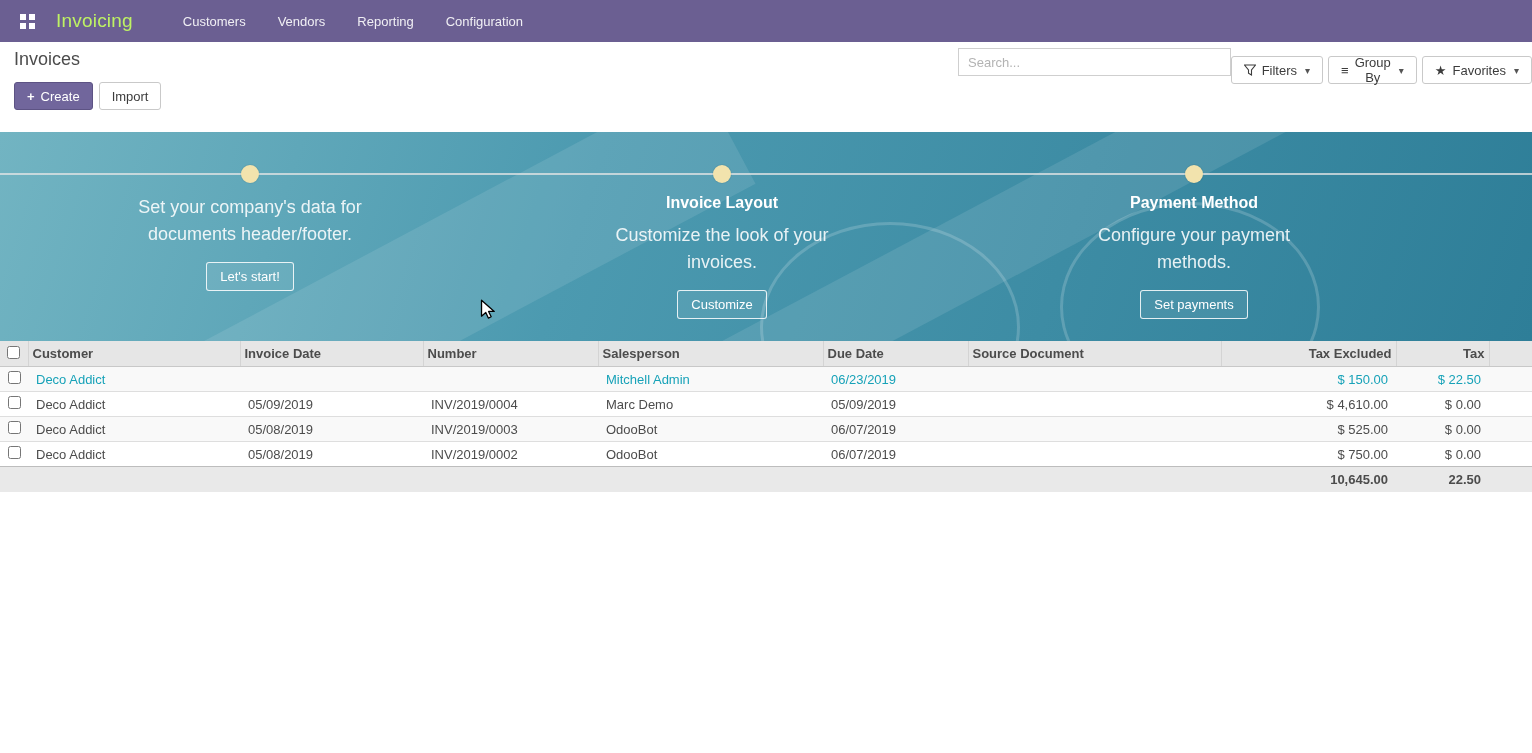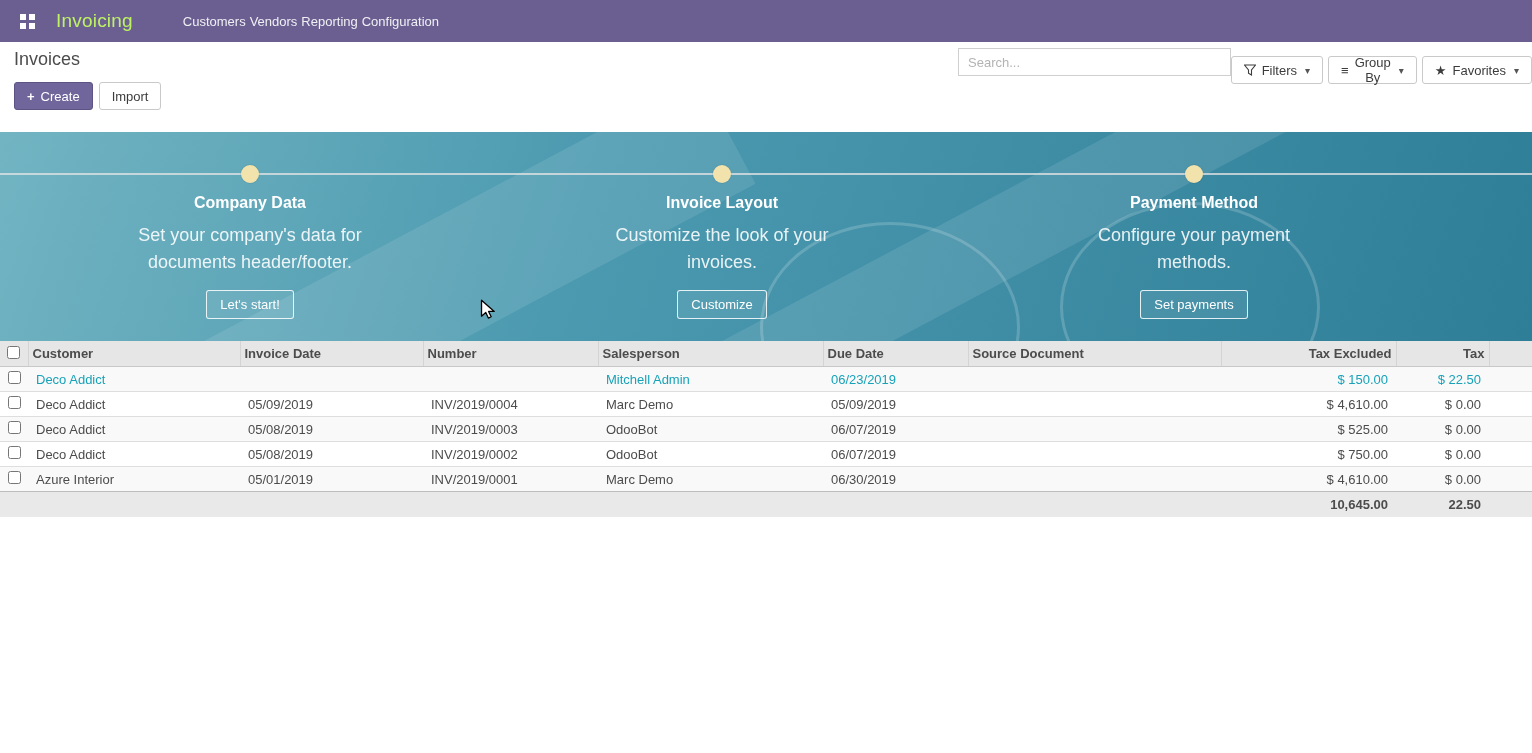--- a/index.html
+++ b/index.html
@@ -4,21 +4,21 @@
 <style>
   * { box-sizing: border-box; }
   html,body { margin:0; padding:0; background:#fff; }
   body { font-family:"Liberation Sans", sans-serif; color:#4c4c4c; }
   .page { width:1532px; height:753px; position:relative; overflow:hidden; background:#fff; }
 
   
   .navbar { height:42px; background:var(--navbar,#6b5f92); display:flex; align-items:center; padding:0 12px; }
   .apps-btn { width:30px; height:30px; border:none; background:transparent; display:flex; align-items:center; justify-content:center; cursor:pointer; padding:0; }
   .app-name { color:#bef264; font-size:19px; font-weight:500; margin-left:14px; letter-spacing:.2px; }
-  .nav-menus { display:flex; margin-left:48px; }
+  .nav-menus { display:flex; gap:28px; margin-left:48px; }
   .nav-menu { color:rgba(255,255,255,.9); font-size:13px; cursor:pointer; background:none; border:none; padding:4px 2px; font-family:inherit; }
 
   
   .control-panel { display:flex; justify-content:space-between; padding:6px 0 16px 14px; background:#fff; height:90px; }
   .cp-left h1 { margin:0 0 12px 0; font-size:18px; font-weight:400; color:#4c4c4c; line-height:22px; }
   .btn-row { display:flex; gap:6px; }
   .btn { height:28px; font-size:13px; padding:0 12px; border-radius:3px; border:1px solid #c9c9c9; background:#fff; color:#3c3c3c; cursor:pointer; font-family:inherit; display:inline-flex; align-items:center; gap:6px; }
   .btn-primary { background:var(--accent,#71669c); border-color:#5d5384; color:#fff; }
   .plus { font-weight:700; font-size:13px; }
   .cp-right { width:574px; display:flex; flex-direction:row; }
@@ -120,21 +120,20 @@
     <div class="streak" style="width:1100px;height:80px;left:500px;top:40px;"></div>
     <div class="lens" style="width:260px;height:210px;left:760px;top:90px;"></div>
     <div class="lens" style="width:260px;height:210px;left:1060px;top:70px;"></div>
 
     <div class="progress-line"></div>
     <div class="dot" style="left:241px;"></div>
     <div class="dot" style="left:713px;"></div>
     <div class="dot" style="left:1185px;"></div>
 
     <div class="step" style="left:90px;">
-      <h3>Company Data</h3>
       <p>Set your company's data for documents header/footer.</p>
       <button class="step-btn">Let's start!</button>
     </div>
     <div class="step" style="left:562px;">
       <h3>Invoice Layout</h3>
       <p>Customize the look of your invoices.</p>
       <button class="step-btn">Customize</button>
     </div>
     <div class="step" style="left:1034px;">
       <h3>Payment Method</h3>
@@ -212,32 +211,20 @@
         <td>Deco Addict</td>
         <td>05/08/2019</td>
         <td>INV/2019/0002</td>
         <td>OdooBot</td>
         <td>06/07/2019</td>
         <td></td>
         <td class="num">$ 750.00</td>
         <td class="num">$ 0.00</td>
         <td></td>
       </tr>
-      <tr>
-        <td class="chk-col"><input type="checkbox" style=""></td>
-        <td>Azure Interior</td>
-        <td>05/01/2019</td>
-        <td>INV/2019/0001</td>
-        <td>Marc Demo</td>
-        <td>06/30/2019</td>
-        <td></td>
-        <td class="num">$ 4,610.00</td>
-        <td class="num">$ 0.00</td>
-        <td></td>
-      </tr>
     </tbody>
     <tfoot>
       <tr>
         <td></td>
         <td></td>
         <td></td>
         <td></td>
         <td></td>
         <td></td>
         <td></td>

